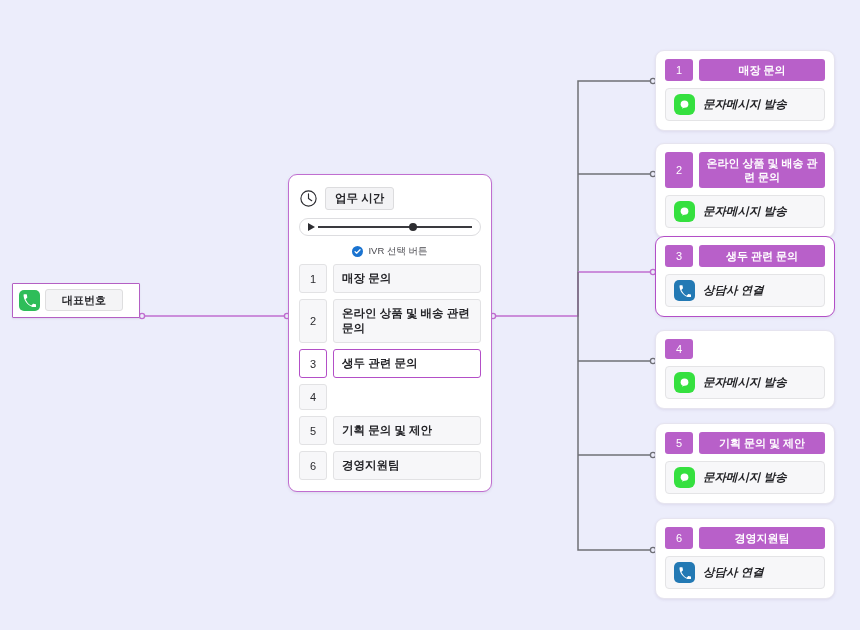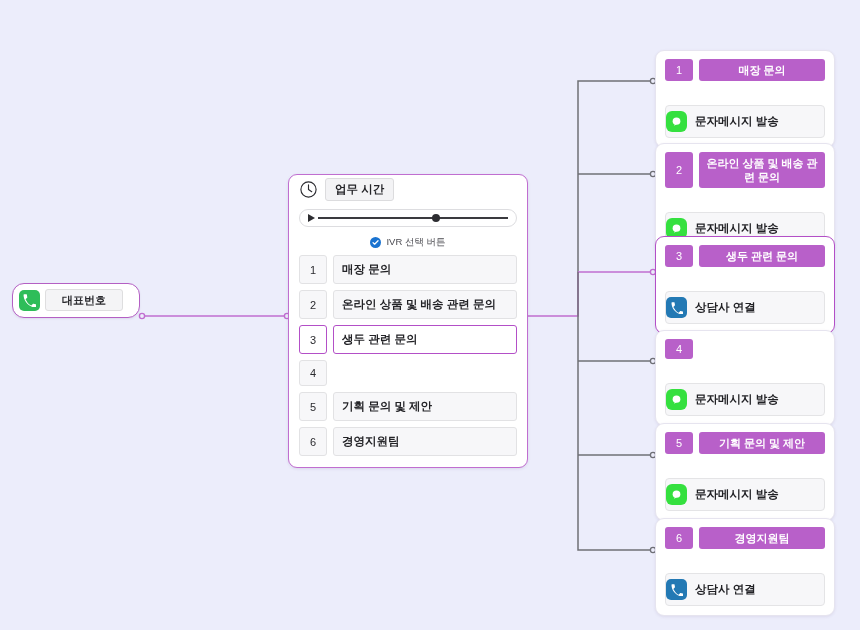--- a/index.html
+++ b/index.html
@@ -13,21 +13,21 @@
   #canvas{position:absolute;left:0;top:0;width:860px;height:630px;}
 
   
   #wires{position:absolute;left:0;top:0;width:860px;height:630px;pointer-events:none;}
 
   
   .entry-node{
     position:absolute;left:12px;top:283px;width:128px;
     background:#ffffff;
     border:1.5px solid #b45fc4;
-    border-radius:12px;
+    border-radius:1px;
     padding:5px 16px 6px 6px;
     box-sizing:border-box;
     box-shadow:0 1px 2px rgba(90,60,120,.10);
   }
   .entry-head{display:flex;align-items:center;gap:5px;}
   .entry-title{
     flex:1;background:#f4f4f6;border:1px solid #dededf;border-radius:3px;
     font-size:11px;font-weight:bold;color:#2a2a2e;text-align:center;
     padding:3px 2px;line-height:14px;
   }
@@ -39,25 +39,25 @@
 
   
   .ic{width:21px;height:21px;border-radius:5px;display:flex;align-items:center;justify-content:center;flex:0 0 auto;}
   .ic.green{background:#2ebd59;}
   .ic.brightgreen{background:#35e03f;border-radius:6px;}
   .ic.blue{background:#2379b4;}
   .ic svg{display:block;}
 
   
   .ivr-node{
-    position:absolute;left:288px;top:174px;width:240px;
+    position:absolute;left:288px;top:174px;width:204px;
     background:#ffffff;
     border:1.6px solid #c06ed0;
     border-radius:9px;
-    padding:3px 10px 11px 10px;
+    padding:12px 10px 11px 10px;
     box-sizing:border-box;
     box-shadow:0 1px 3px rgba(90,60,120,.12);
   }
   .ivr-head{display:flex;align-items:center;gap:7px;}
   .clock-ic{width:19px;height:19px;flex:0 0 auto;}
   .ivr-title{
     background:#f3f3f5;border:1px solid #dcdcde;border-radius:3px;
     font-size:11.5px;font-weight:bold;color:#242428;
     padding:3px 9px;line-height:15px;
   }
@@ -111,22 +111,22 @@
     width:28px;flex:0 0 auto;background:#b860c9;border-radius:3px;
     color:#ffffff;font-size:11px;display:flex;align-items:center;justify-content:center;
     padding:4px 0;
   }
   .dest-title{
     flex:1;background:#b860c9;border-radius:3px;color:#ffffff;
     font-size:11px;font-weight:bold;text-align:center;
     display:flex;align-items:center;justify-content:center;padding:4px 3px;line-height:14px;
   }
   .dest-action{
-    margin-top:24px;background:#f7f7f9;border:1px solid #e4e4e6;border-radius:4px;
-    display:flex;align-items:center;gap:8px;padding:5px 0;
+    margin-top:7px;background:#f7f7f9;border:1px solid #e4e4e6;border-radius:4px;
+    display:flex;align-items:center;gap:8px;padding:5px 8px;font-style:italic;
   }
   .dest-action-label{font-size:11.5px;font-weight:bold;color:#222226;line-height:15px;}
 </style>
 </head>
 <body>
 
 <div id="canvas">
 
   <svg id="wires" viewBox="0 0 860 630">
 

